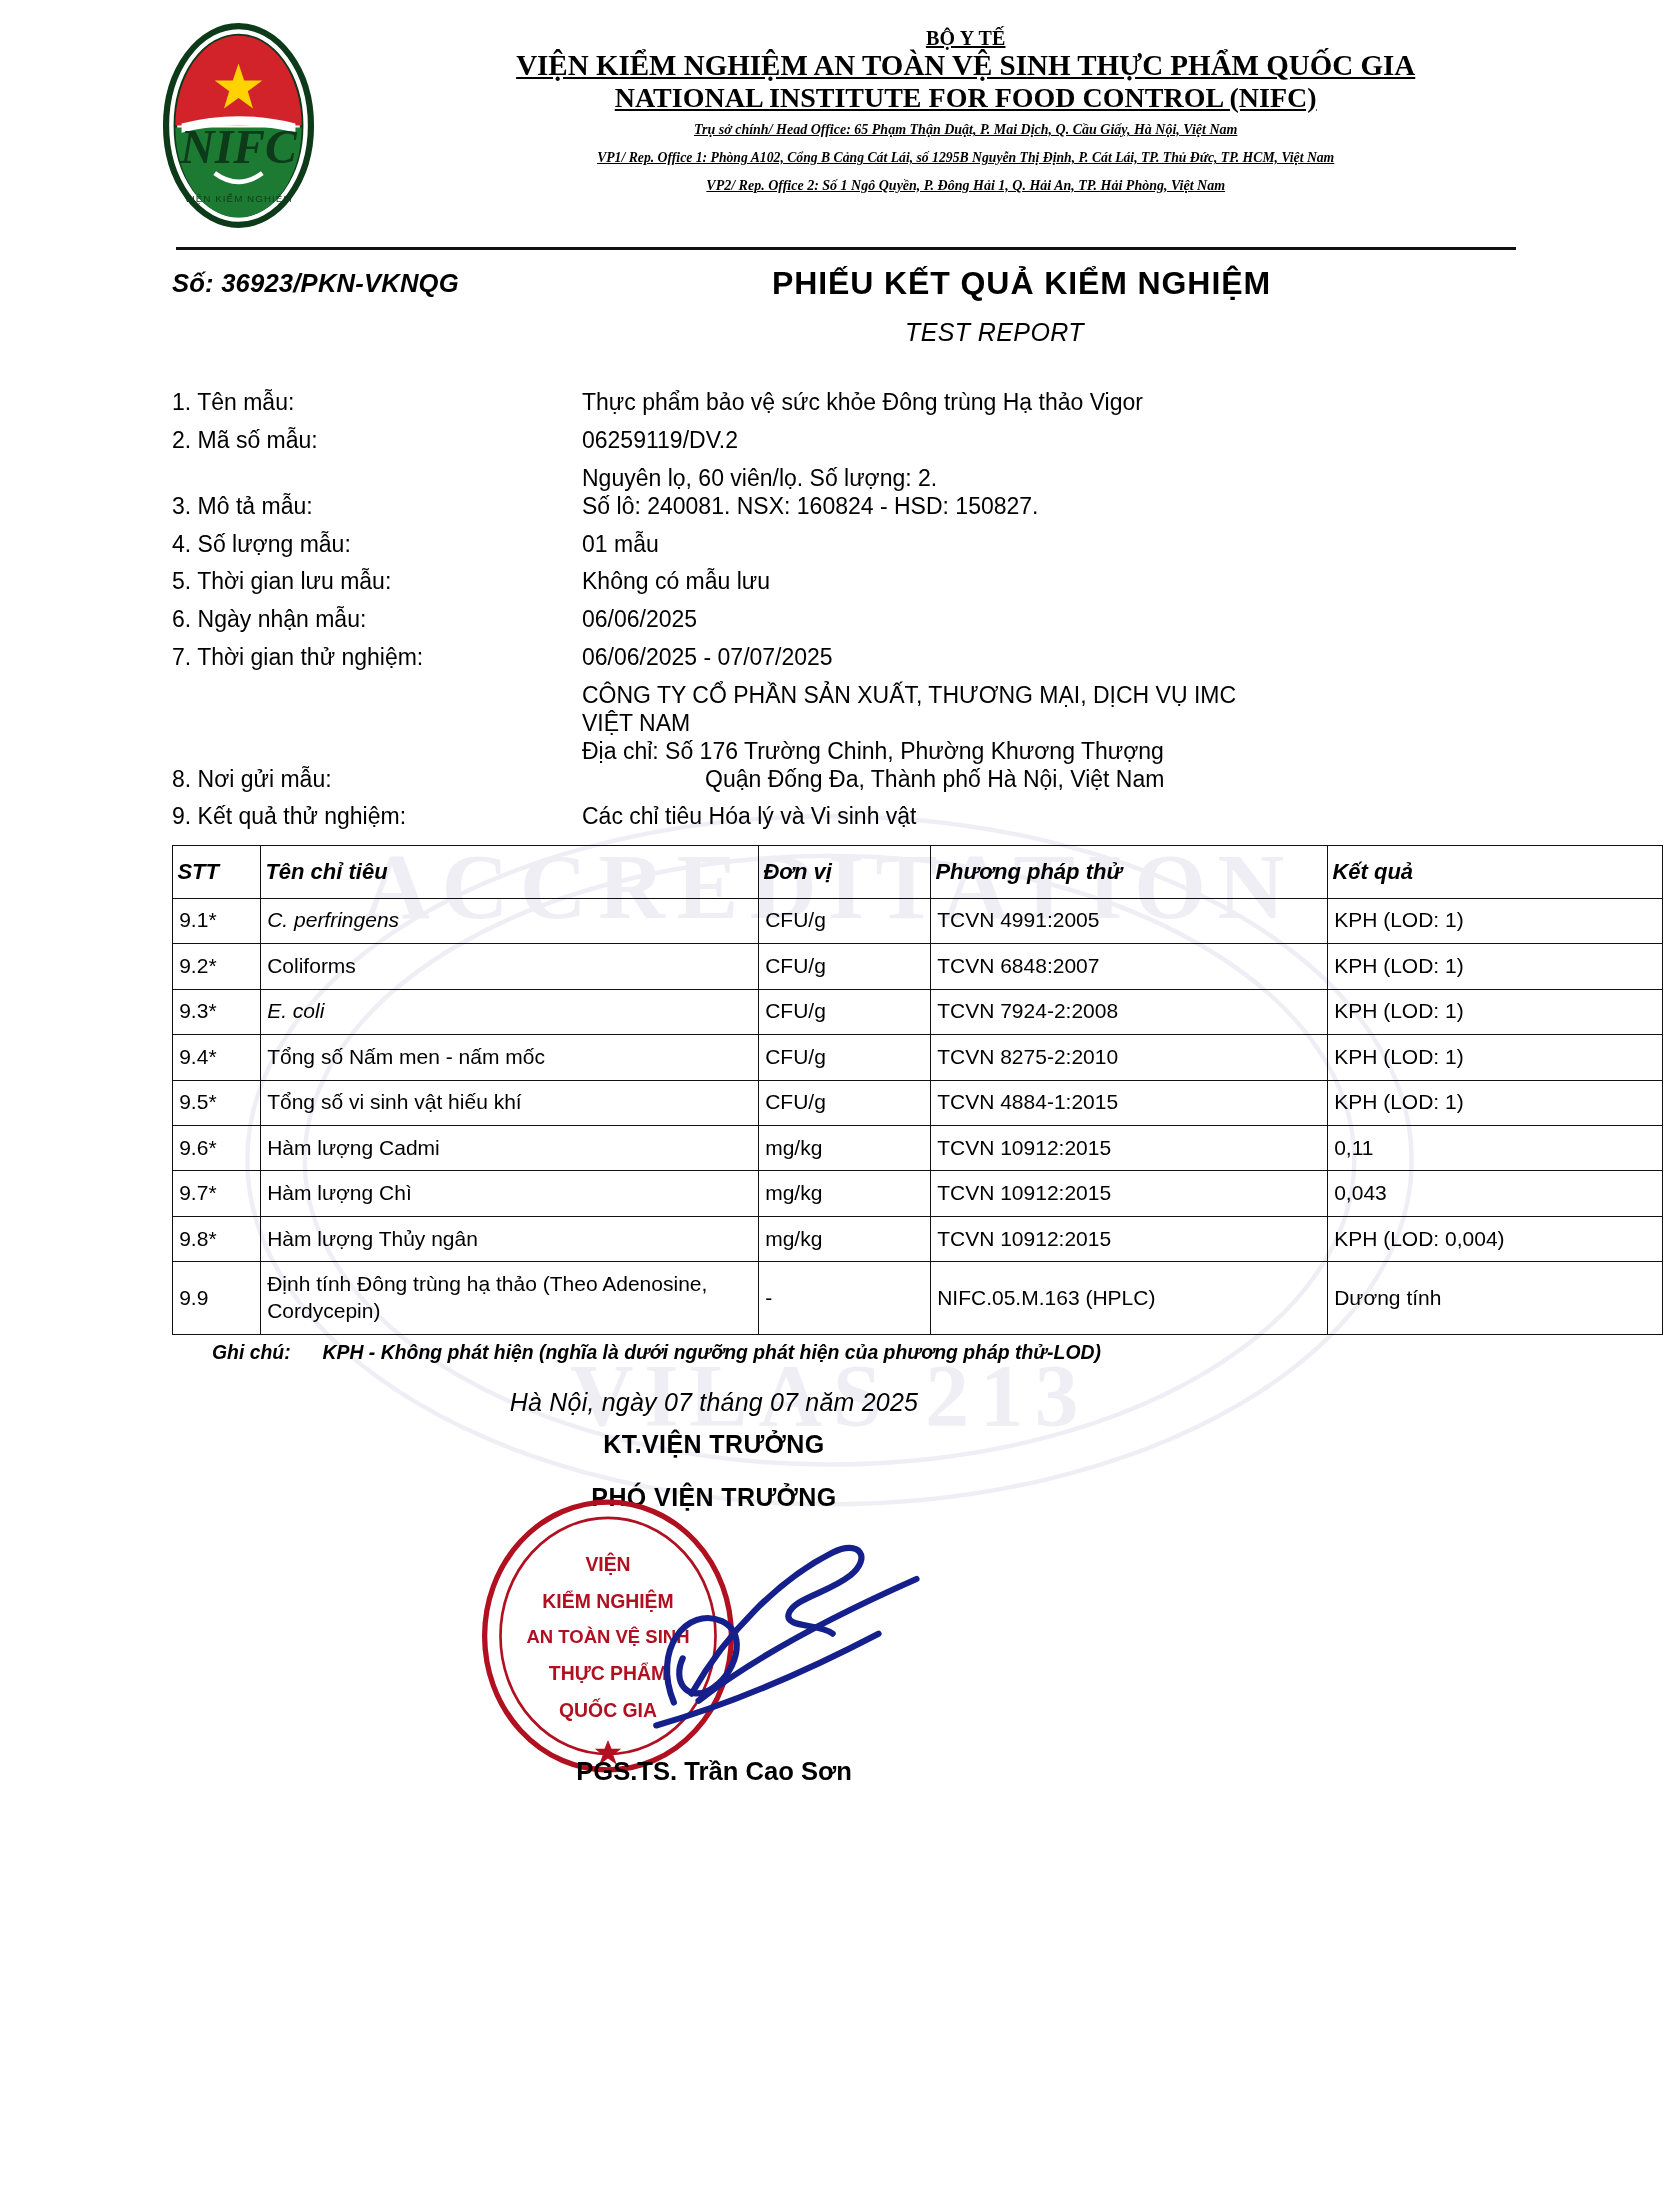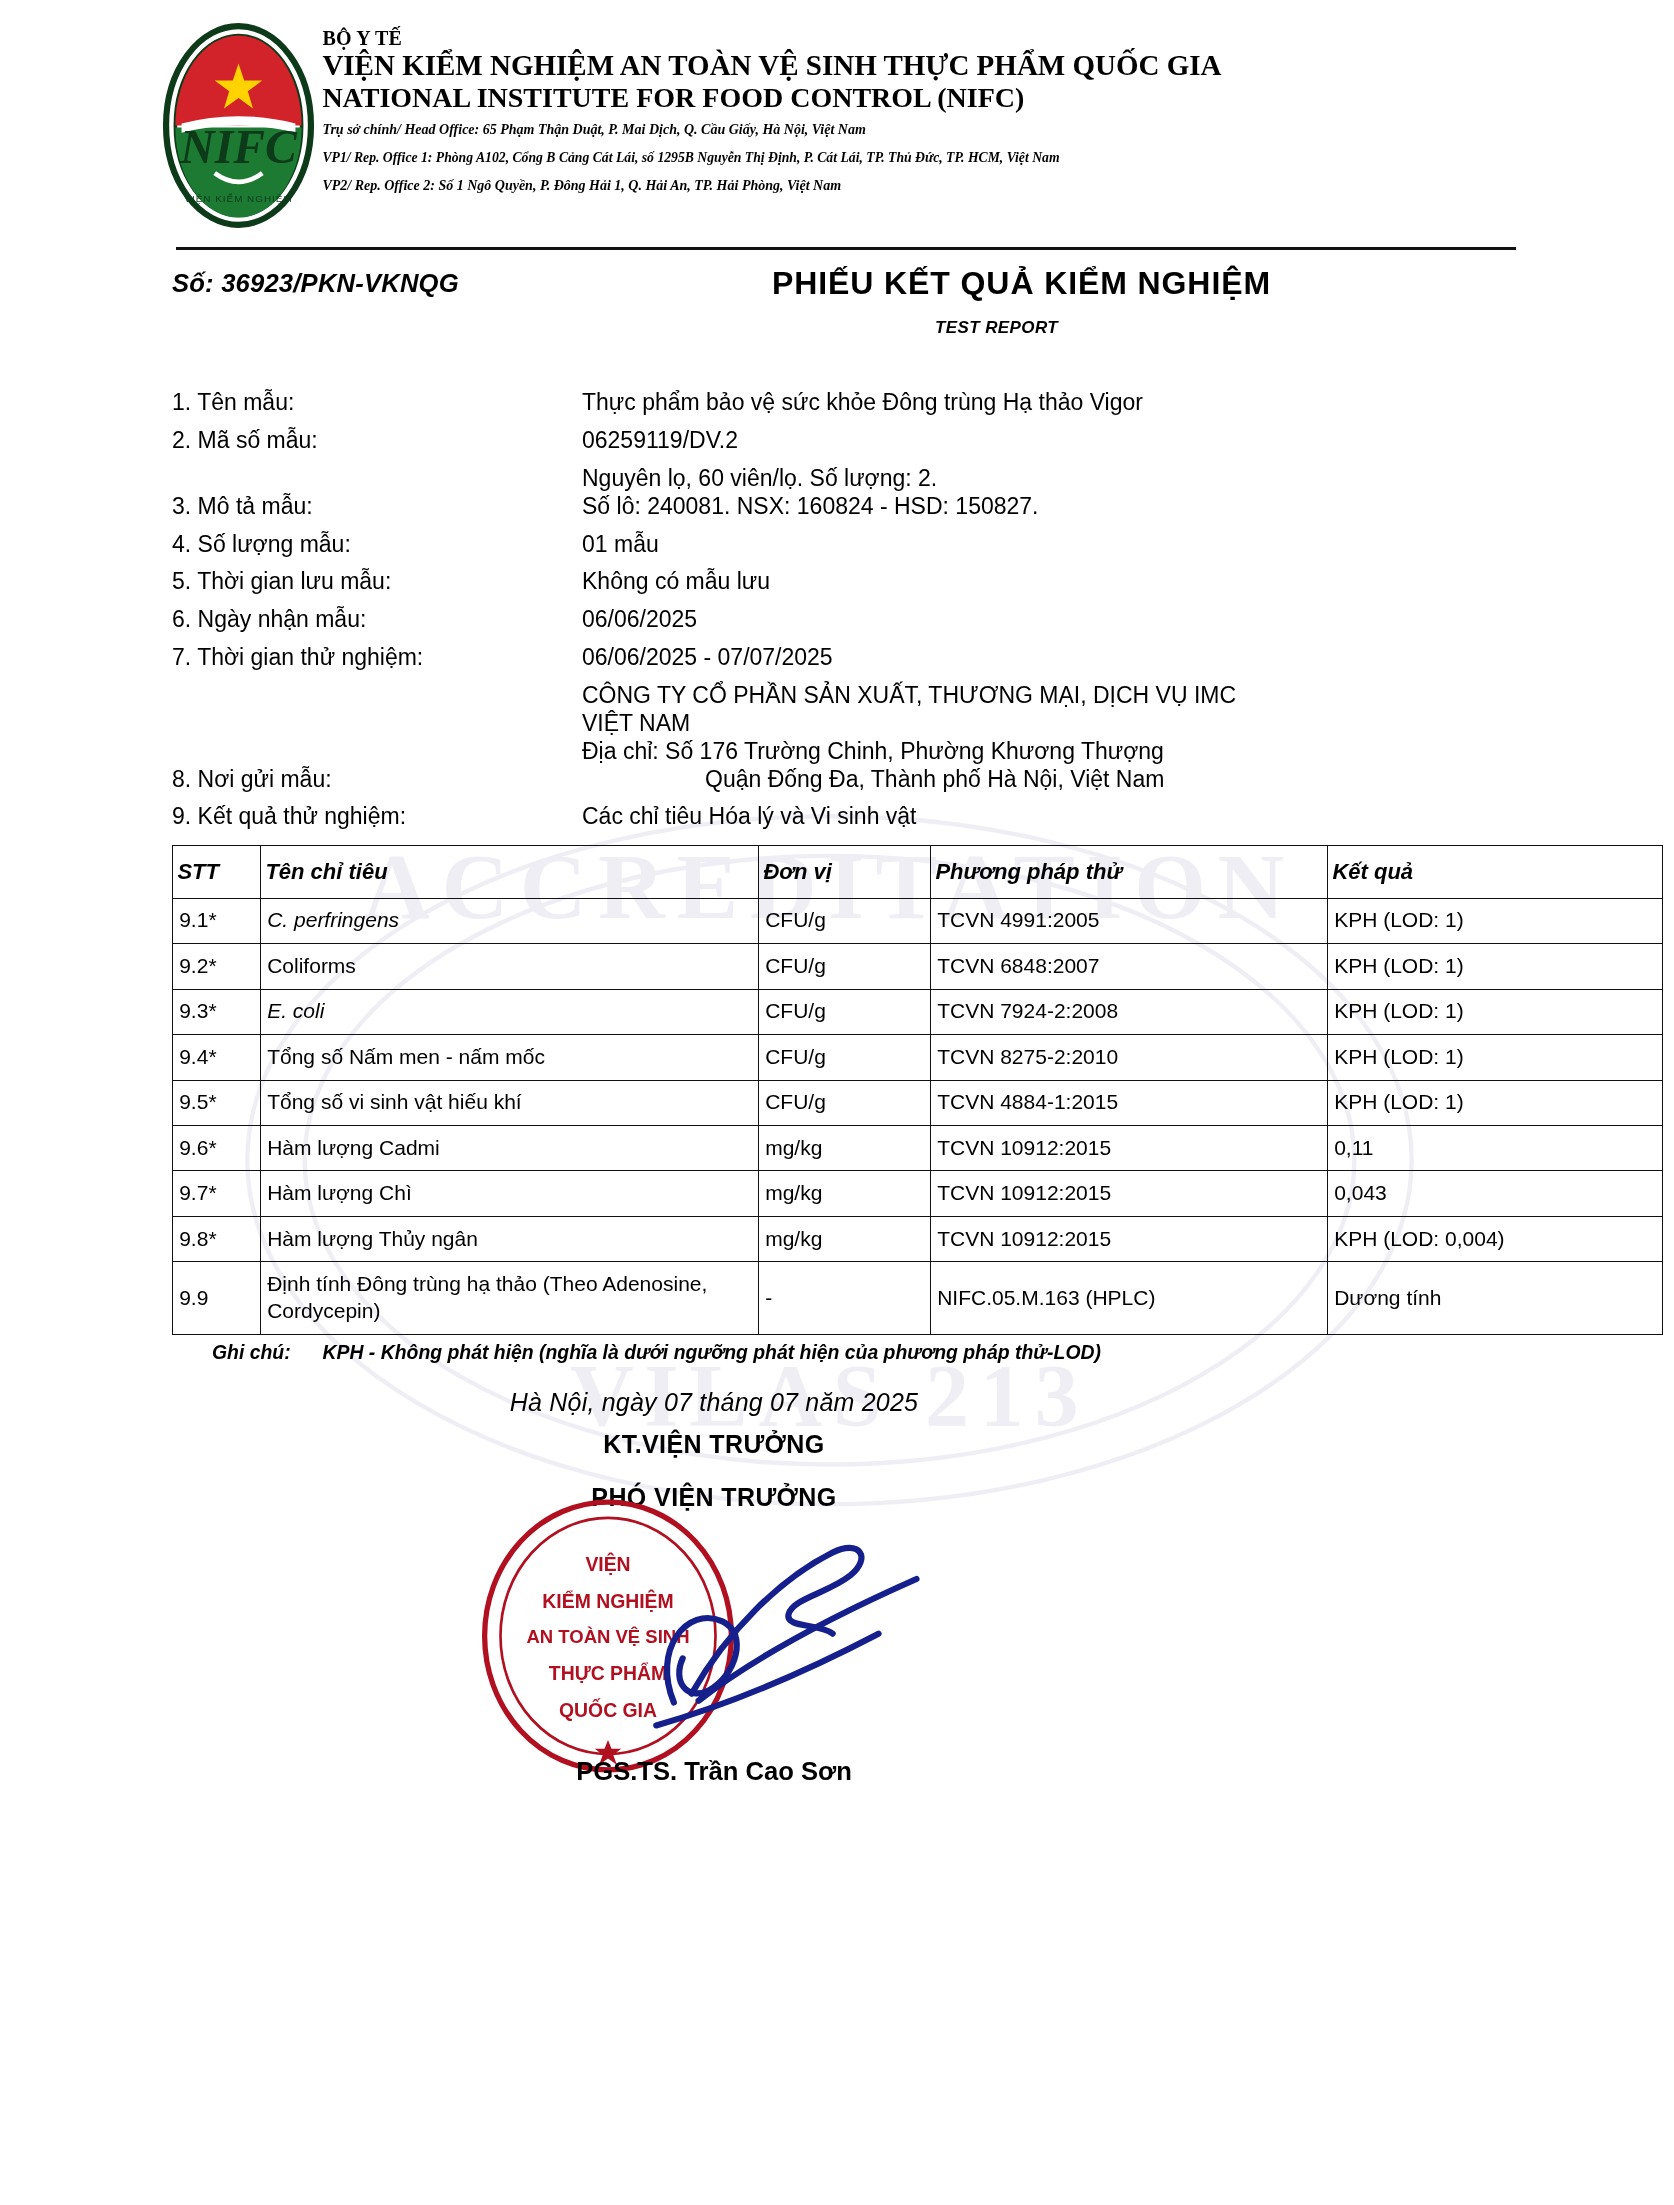--- a/index.html
+++ b/index.html
@@ -41,22 +41,24 @@
     padding: 17.6px 66px 0 159px;
   }
   .logo {
     width: 159px;
     height: 207px;
     flex: 0 0 159px;
     margin-top: 4.4px;
   }
   .header-text {
     flex: 1;
+    text-align: center;
     padding-left: 4.4px;
     padding-top: 9.7px;
+    text-decoration: underline;
   }
   .ministry {
     font-family: "Liberation Serif", serif;
     font-weight: bold;
     font-size: 20px;
     letter-spacing: 0.2px;
     line-height: 1.1;
   }
   .inst-vn {
     font-family: "Liberation Serif", serif;
@@ -123,24 +125,24 @@
   .main-title {
     position: absolute;
     left: 772px;
     top: -4.4px;
     font-size: 32px;
     font-weight: bold;
     letter-spacing: 0.9px;
   }
   .sub-title {
     position: absolute;
-    left: 935px;
+    left: 905px;
     top: 49px;
-    font-size: 17px;
-    font-weight: bold;
+    font-size: 25px;
+    font-weight: normal;
     font-style: italic;
     letter-spacing: 0.4px;
   }
 
   
   .info {
     position: relative;
     z-index: 2;
     margin-top: 4.4px;
     padding-left: 172px;

